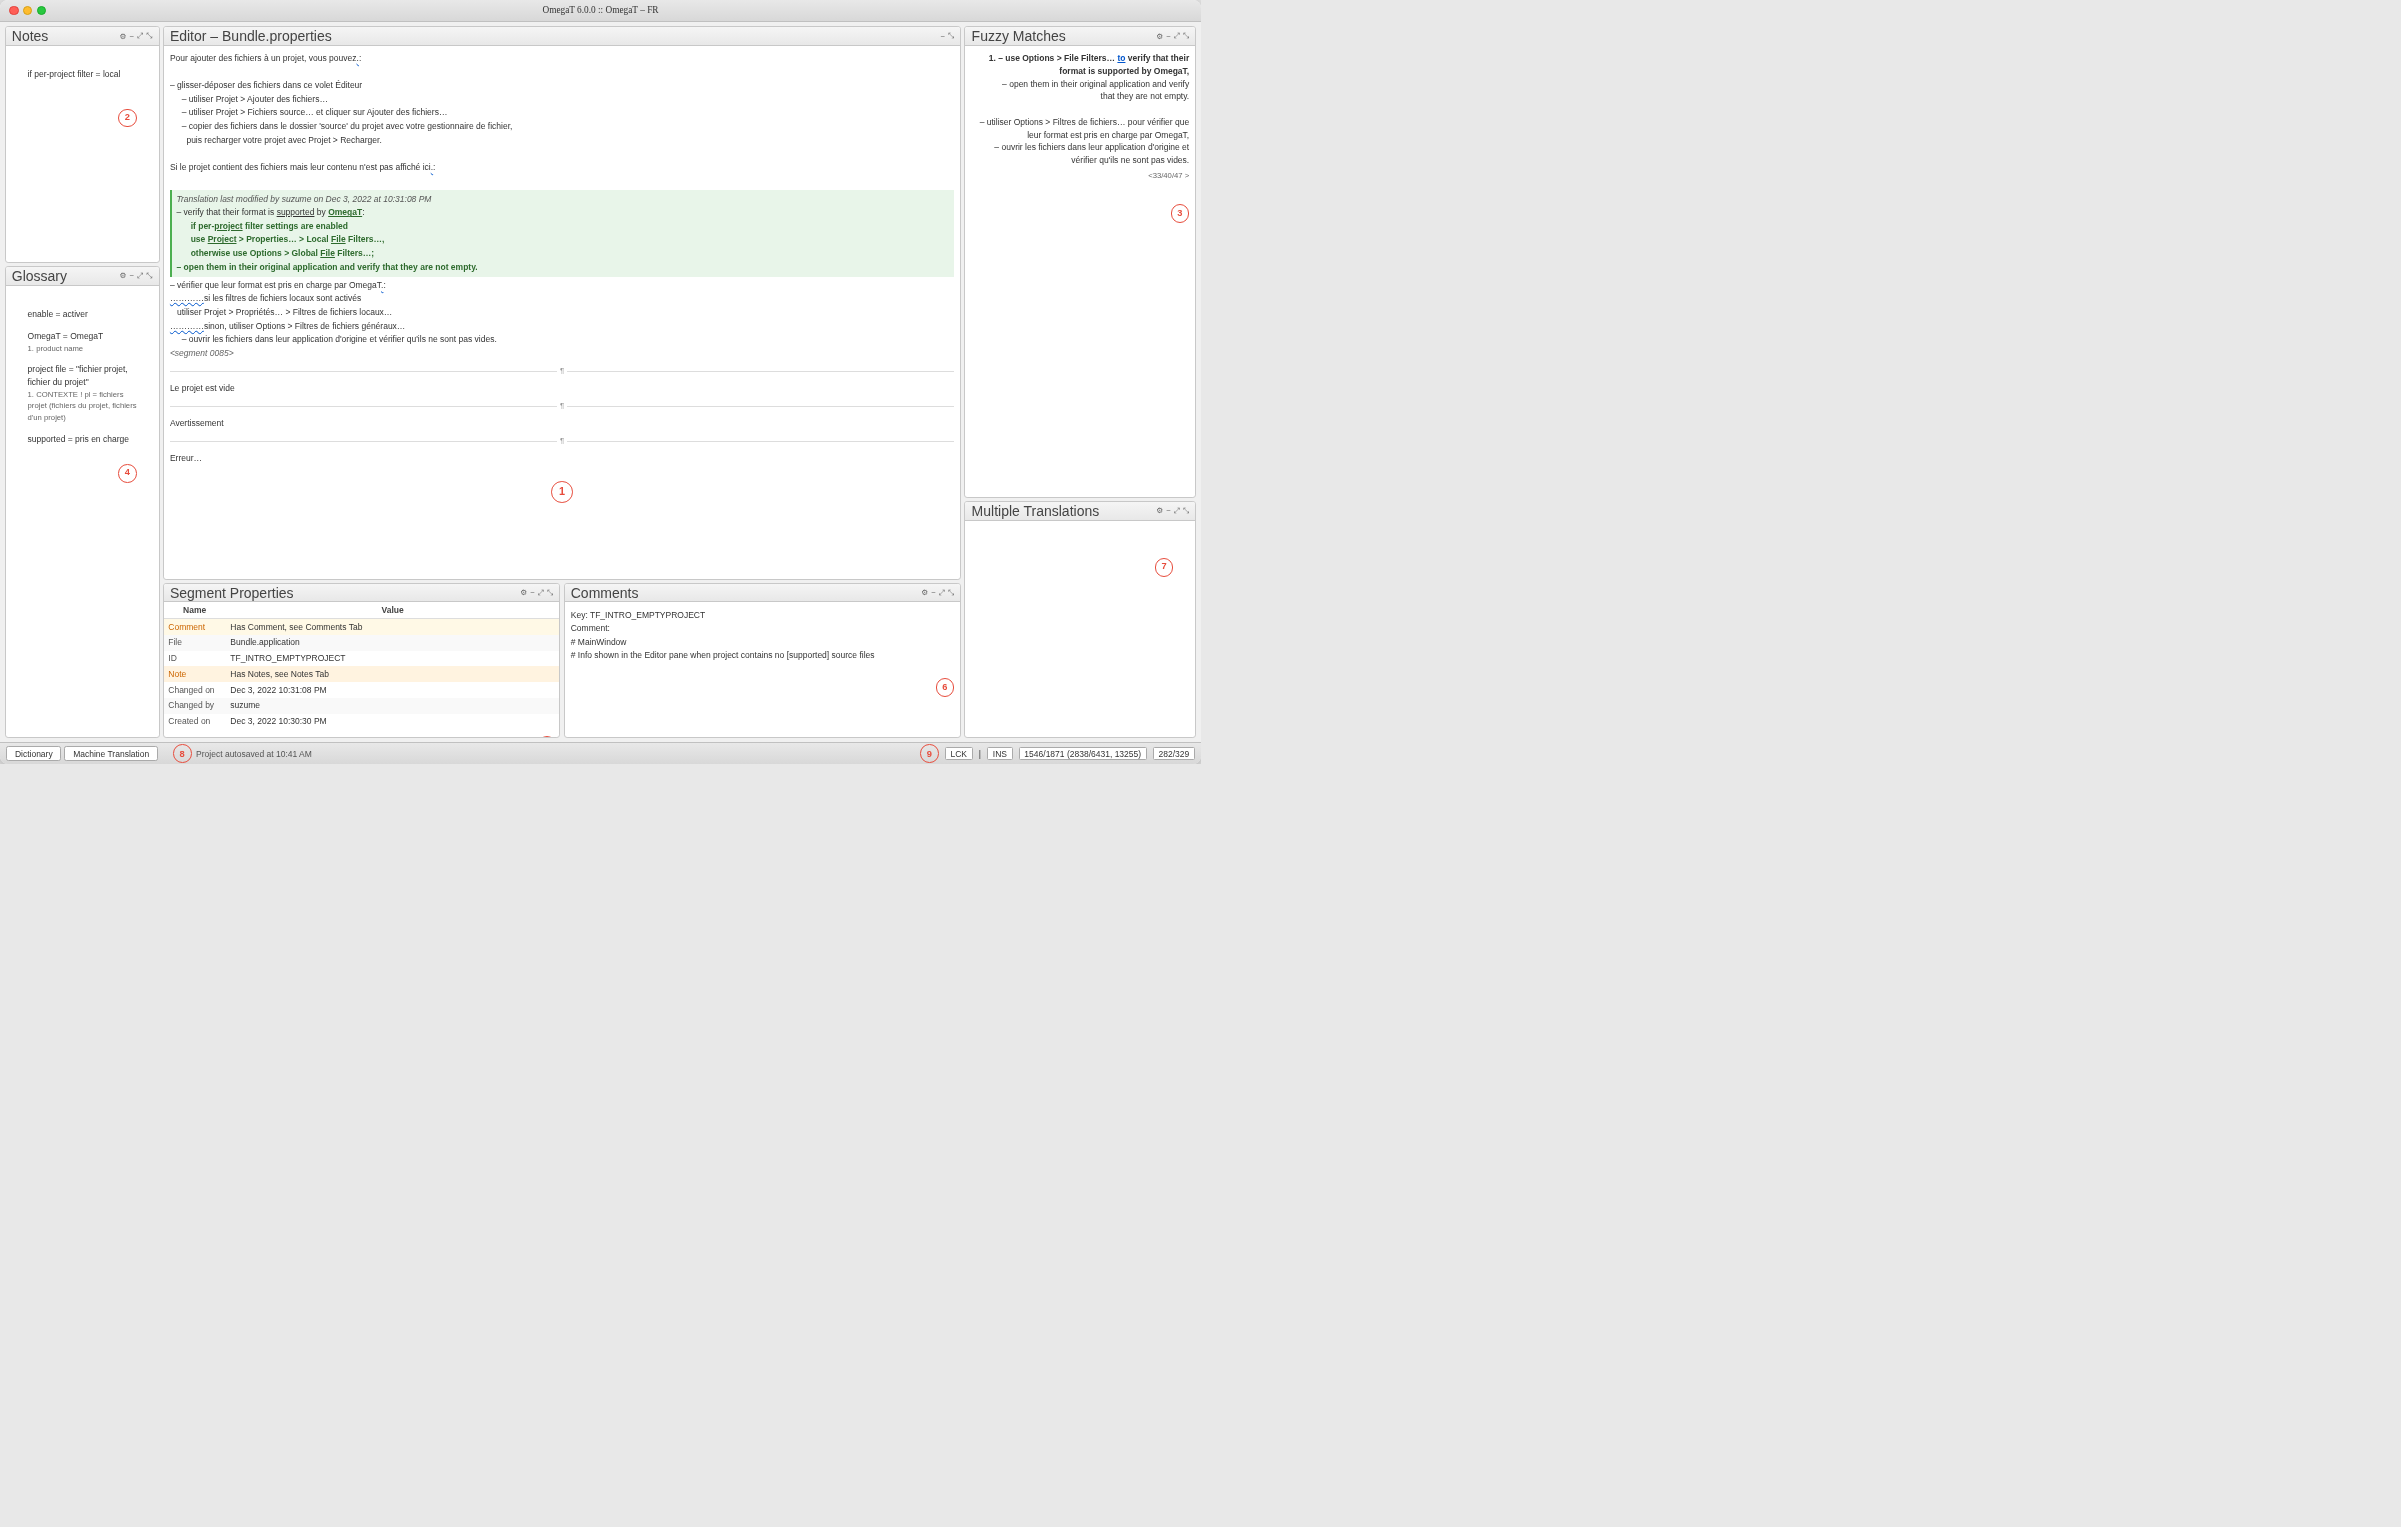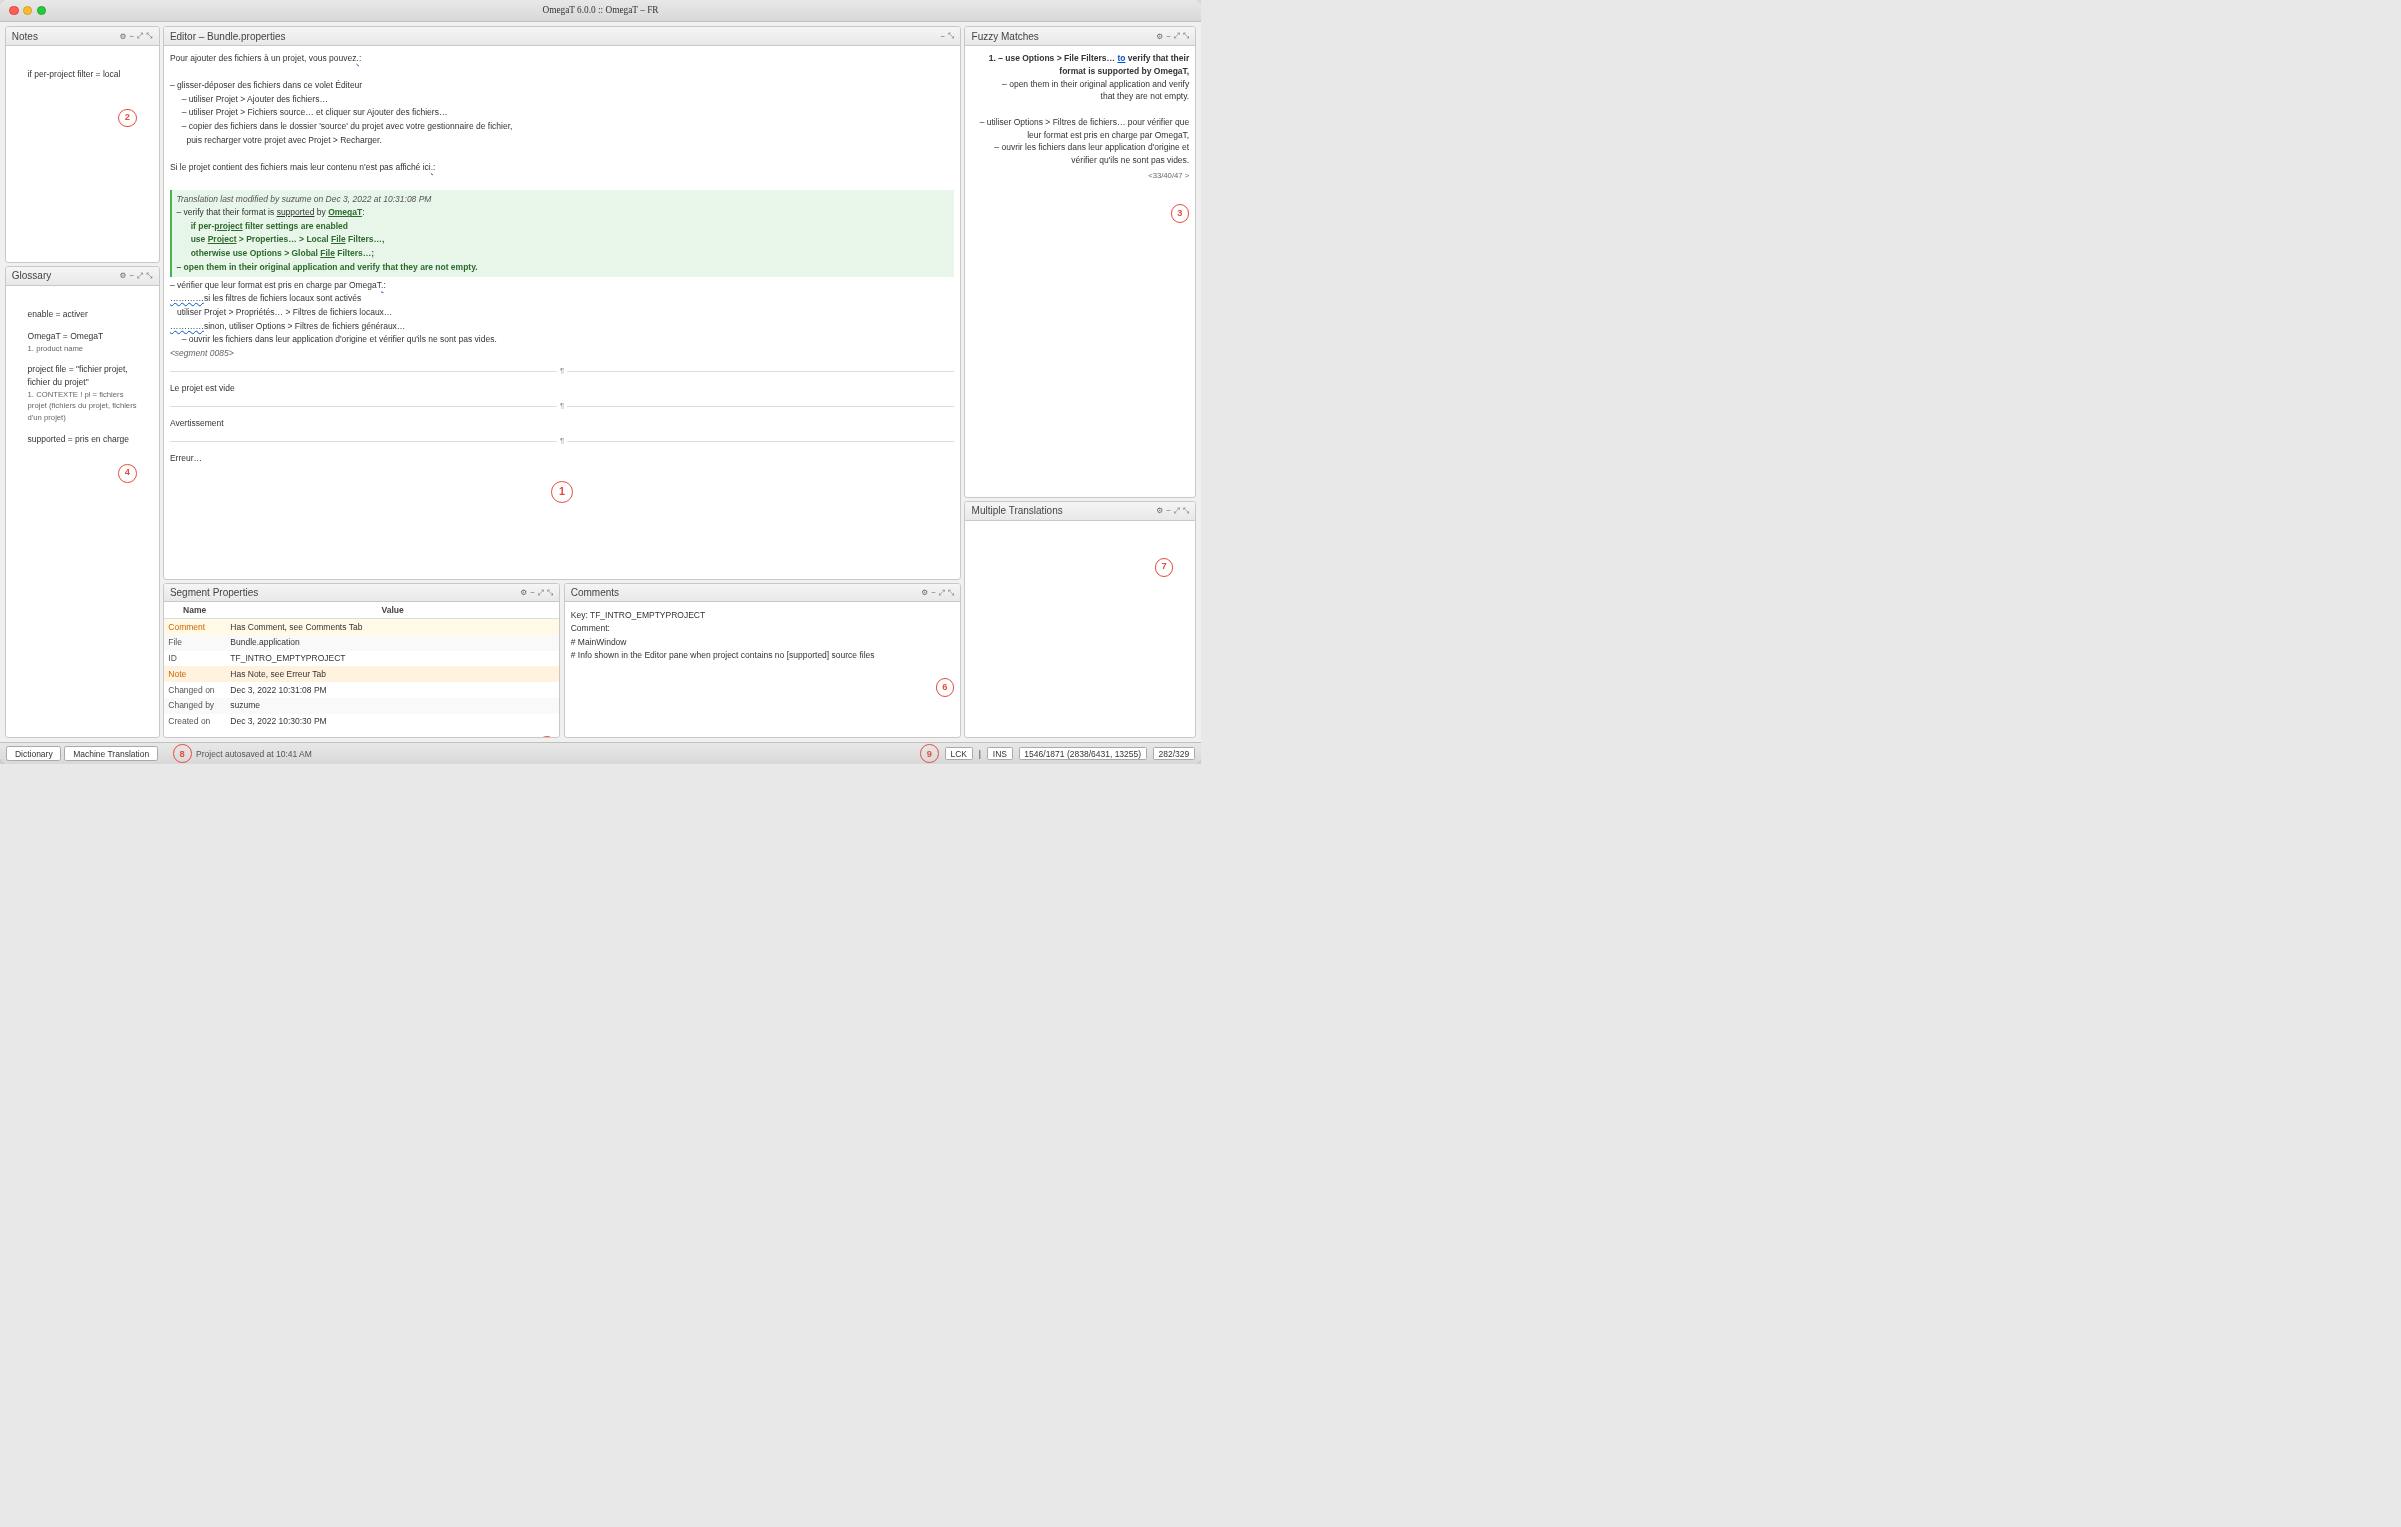--- a/index.html
+++ b/index.html
@@ -109,21 +109,21 @@
       border-bottom: 0.8px solid #c8c8c8;
       padding: 3.1px 6.2px;
       display: flex;
       align-items: center;
       justify-content: space-between;
       flex-shrink: 0;
       height: 18.6px;
     }
 
     .panel-title {
-      font-size: 10px;
+      font-size: 14px;
       color: #444;
       font-weight: 500;
     }
 
     .panel-controls {
       display: flex;
       gap: 3.1px;
       align-items: center;
     }
 
@@ -524,21 +524,21 @@
                 <tr>
                   <td class="name-col">File</td>
                   <td class="value-col">Bundle.application</td>
                 </tr>
                 <tr>
                   <td class="name-col">ID</td>
                   <td class="value-col">TF_INTRO_EMPTYPROJECT</td>
                 </tr>
                 <tr class="row-highlight-orange">
                   <td class="name-col" style="color:#cc6600;">Note</td>
-                  <td class="value-col">Has Note, see Erreur Tab</td>
+                  <td class="value-col">Has Notes, see Notes Tab</td>
                 </tr>
                 <tr>
                   <td class="name-col">Changed on</td>
                   <td class="value-col">Dec 3, 2022 10:31:08 PM</td>
                 </tr>
                 <tr>
                   <td class="name-col">Changed by</td>
                   <td class="value-col">suzume</td>
                 </tr>
                 <tr>

